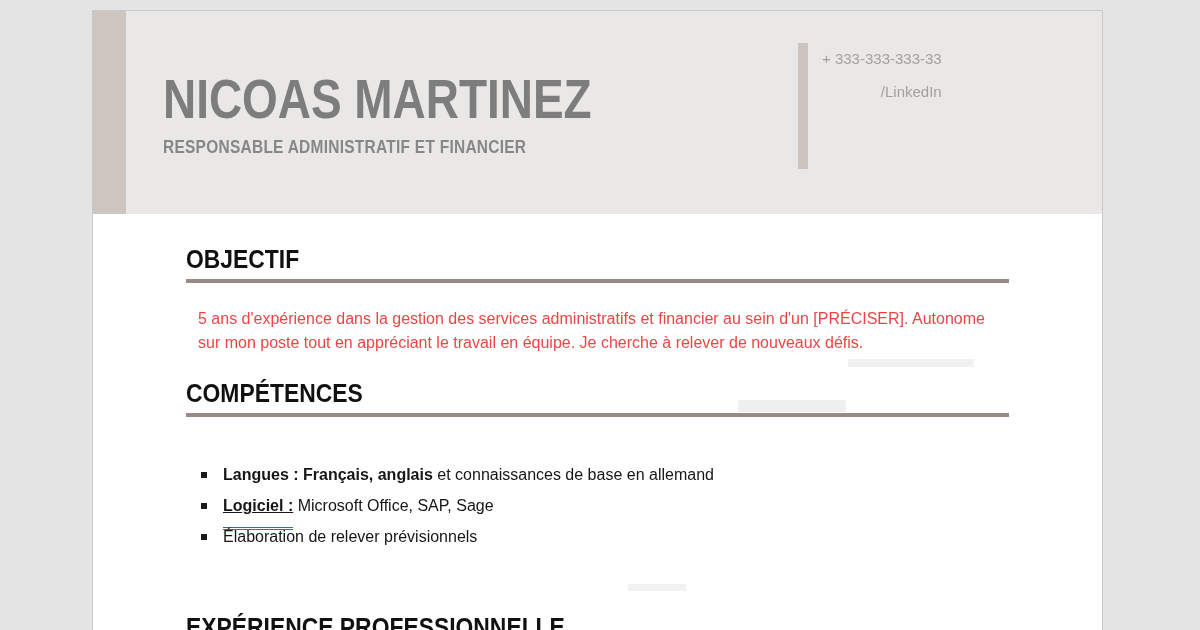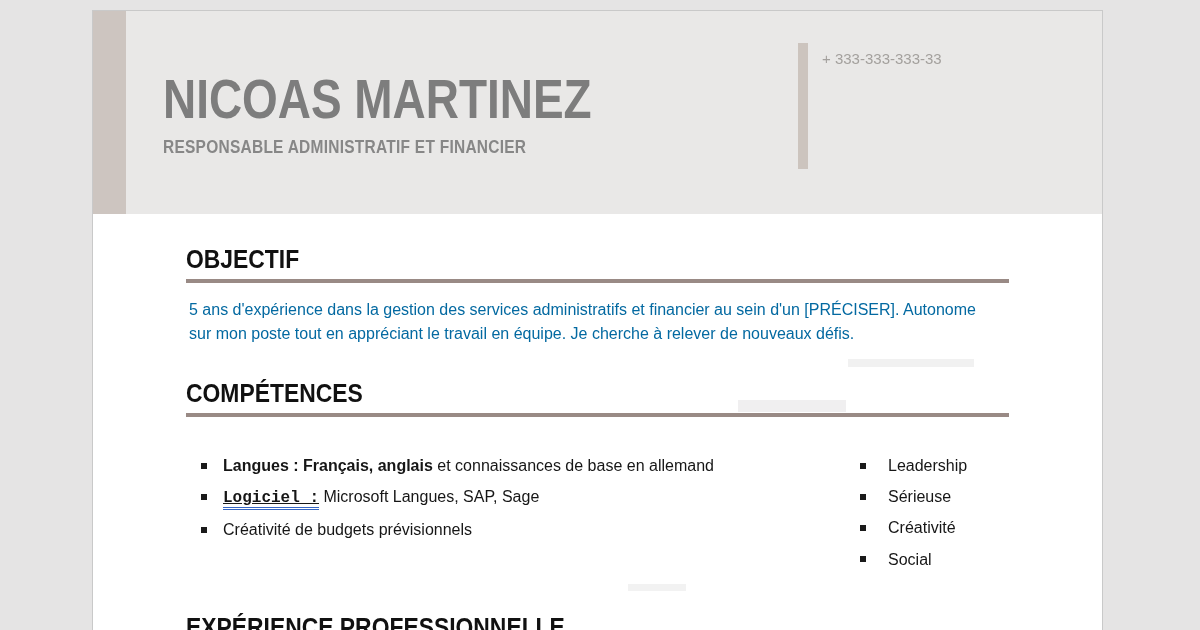--- a/index.html
+++ b/index.html
@@ -37,94 +37,81 @@
     font-size:26px;font-weight:700;color:#111111;line-height:1;
     white-space:nowrap;transform:scaleX(.88);transform-origin:left top;
   }
   .h-objectif{top:235px;}
   .h-competences{top:369px;}
   .h-experience{top:603px;}
   .rule{position:absolute;left:93px;width:823px;height:4px;background:#998a85;}
   .rule-1{top:268px;}
   .rule-2{top:402px;}
   .para{
-    position:absolute;left:93px;top:284px;width:800px;margin:3px;
-    font-size:16px;line-height:23.6px;color:#0369a1;
+    position:absolute;left:93px;top:284px;width:800px;margin:12px;
+    font-size:16px;line-height:23.6px;color:#ef4444;
   }
   
-  .skills{position:absolute;top:439px;}
+  .skills{position:absolute;top:448px;}
   .skills-left{left:108px;width:580px;}
   .skills-right{left:767px;width:220px;}
   .srow{line-height:31.2px;white-space:nowrap;font-size:16px;color:#161616;}
   .bullet{
     display:inline-block;width:6px;height:6px;background:#1a1a1a;
     vertical-align:middle;margin-top:-2px;
   }
   .skills-left .bullet{margin-right:16px;}
   .skills-right .bullet{margin-right:22px;}
   .lbl{font-weight:700;}
   .lbl-underline{
     text-decoration:underline;
-    border-bottom:3px double #3667c4;padding-bottom:0px;font-family:Liberation Mono, monospace;
+    border-bottom:3px double #3667c4;padding-bottom:13px;
   }
   
   .artifact{position:absolute;}
   .artifact-1{left:755px;top:348px;width:126px;height:8px;background:#f1f1f1;}
   .artifact-2{left:645px;top:389px;width:108px;height:12px;background:#f0eff0;}
   .artifact-3{left:535px;top:573px;width:58px;height:7px;background:#f2f2f2;}
 </style>
 </head>
 <body>
 
 <div class="page">
 
   <div class="header">
     <div class="accent-strip"></div>
     <h1 class="name">NICOAS MARTINEZ</h1>
     <div class="subtitle">RESPONSABLE ADMINISTRATIF ET FINANCIER</div>
 
     <div class="contact-bar"></div>
     <div class="contact">
       <div class="cline">+ 333-333-333-33</div>
+      <div class="cline">/LinkedIn</div>
     </div>
   </div>
 
   <h2 class="h2 h-objectif">OBJECTIF</h2>
   <div class="rule rule-1"></div>
   <p class="para">5 ans d'expérience dans la gestion des services administratifs et financier au sein d'un [PRÉCISER]. Autonome sur mon poste tout en appréciant le travail en équipe. Je cherche à relever de nouveaux défis.</p>
 
   <h2 class="h2 h-competences">COMPÉTENCES</h2>
   <div class="rule rule-2"></div>
 
   <div class="skills skills-left">
     <div class="srow">
       <span class="bullet"></span><span class="lbl">Langues : Français, anglais</span><span> et connaissances de base en allemand</span>
     </div>
     <div class="srow">
-      <span class="bullet"></span><span class="lbl lbl-underline">Logiciel :</span><span> Microsoft Langues, SAP, Sage</span>
+      <span class="bullet"></span><span class="lbl lbl-underline">Logiciel :</span><span> Microsoft Office, SAP, Sage</span>
     </div>
     <div class="srow">
-      <span class="bullet"></span><span>Créativité de budgets prévisionnels</span>
+      <span class="bullet"></span><span>Élaboration de relever prévisionnels</span>
     </div>
   </div>
 
-  <div class="skills skills-right">
-    <div class="srow">
-      <span class="bullet"></span><span>Leadership</span>
-    </div>
-    <div class="srow">
-      <span class="bullet"></span><span>Sérieuse</span>
-    </div>
-    <div class="srow">
-      <span class="bullet"></span><span>Créativité</span>
-    </div>
-    <div class="srow">
-      <span class="bullet"></span><span>Social</span>
-    </div>
-  </div>
 
   <div class="artifact artifact-1"></div>
   <div class="artifact artifact-2"></div>
   <div class="artifact artifact-3"></div>
 
   <h2 class="h2 h-experience">EXPÉRIENCE PROFESSIONNELLE</h2>
 
 </div>
 
 </body></html>

